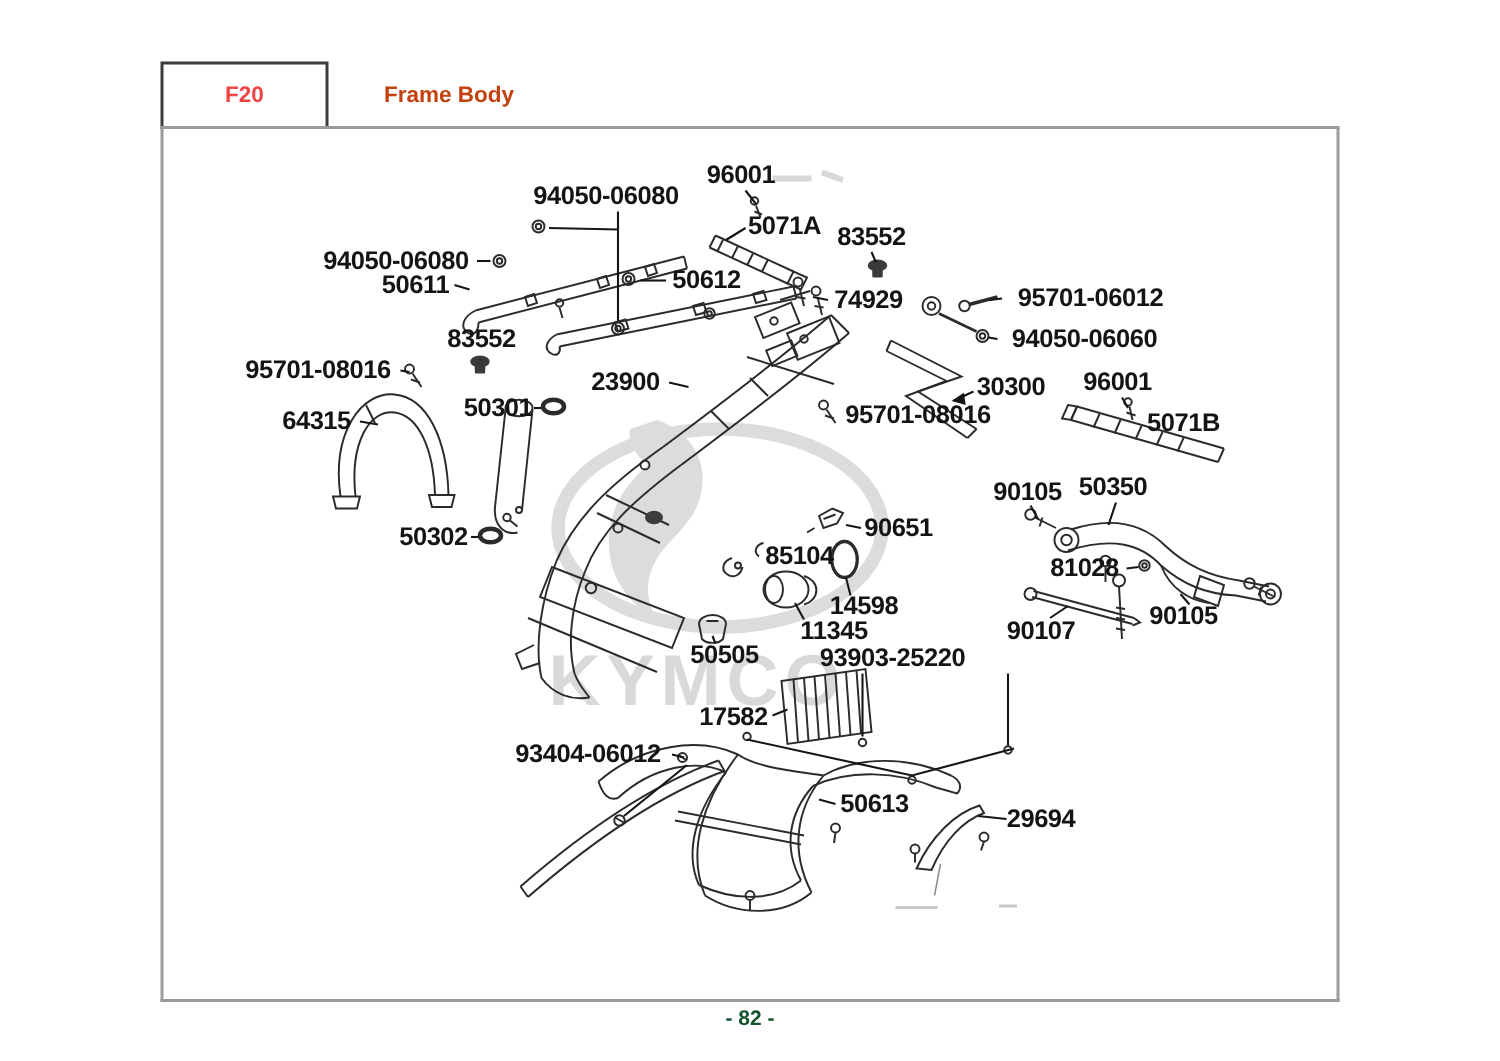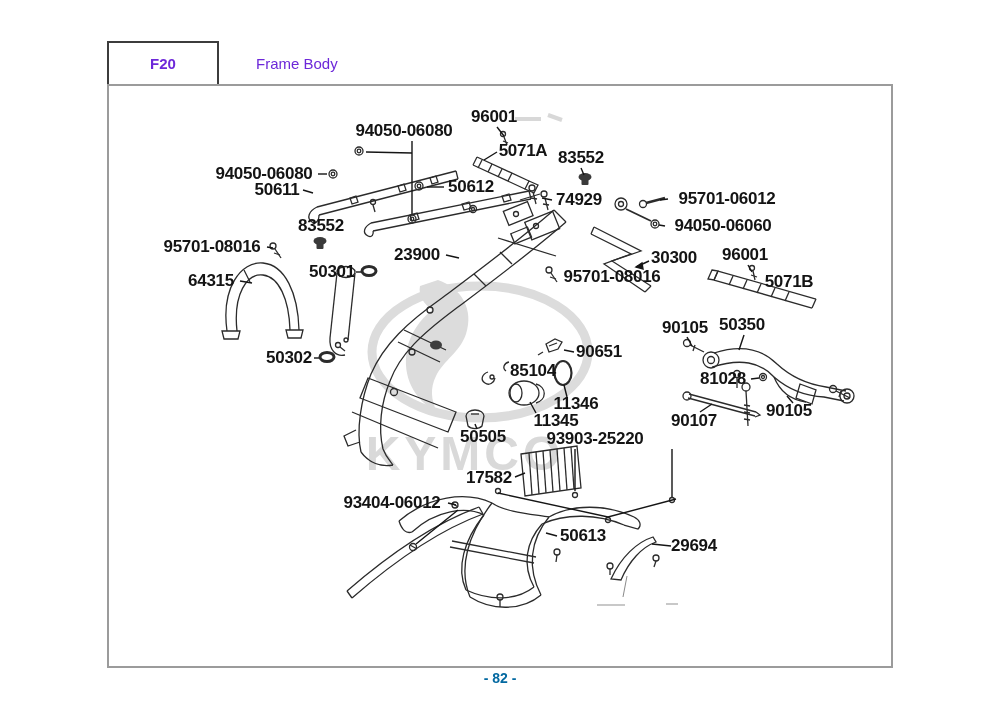--- a/index.html
+++ b/index.html
@@ -5,28 +5,28 @@
   html,body{margin:0;padding:0;background:#ffffff;}
   .page{position:relative;width:1000px;height:707px;background:#fff;overflow:hidden;
         font-family:"Liberation Sans",sans-serif;}
   .content-border{position:absolute;left:107px;top:85px;width:786px;height:583px;
         border-left:2px solid #9b9b9b;border-right:2px solid #9b9b9b;border-bottom:2px solid #9b9b9b;
         box-sizing:border-box;}
   .header-line{position:absolute;left:107px;top:84px;width:786px;height:2px;background:#9b9b9b;}
   .code-box{position:absolute;left:107px;top:41px;width:112px;height:45px;
         border:2px solid #3c3c3c;box-sizing:border-box;background:#fff;
         display:flex;align-items:center;justify-content:center;
-        font-weight:bold;font-size:15px;color:#6d28d9;}
+        font-weight:bold;font-size:15px;color:#ef4444;}
   .page-title{position:absolute;left:256px;top:41px;height:45px;display:flex;align-items:center;
-        font-weight:normal;font-size:15px;color:#6d28d9;}
+        font-weight:bold;font-size:15px;color:#c2410c;}
   .diagram{position:absolute;left:0;top:0;}
   .plabel{position:absolute;transform:translate(-50%,-50%);font-weight:bold;font-size:17px;
         color:#141414;white-space:nowrap;letter-spacing:-0.3px;}
   .pageno{position:absolute;left:0;top:670px;width:1000px;text-align:center;
-        font-weight:bold;font-size:14px;color:#0369a1;}
+        font-weight:bold;font-size:14px;color:#14532d;}
 </style>
 </head>
 <body>
 
 <div class="page">
 
   <div class="code-box">
     <span>F20</span>
   </div>
   <div class="page-title">Frame Body</div>
@@ -375,21 +375,21 @@
     <span class="plabel" style="left:789px;top:282px">5071B</span>
     <span class="plabel" style="left:211px;top:281px">64315</span>
     <span class="plabel" style="left:332px;top:272px">50301</span>
     <span class="plabel" style="left:612px;top:277px">95701-08016</span>
     <span class="plabel" style="left:685px;top:328px">90105</span>
     <span class="plabel" style="left:742px;top:325px">50350</span>
     <span class="plabel" style="left:289px;top:358px">50302</span>
     <span class="plabel" style="left:599px;top:352px">90651</span>
     <span class="plabel" style="left:533px;top:371px">85104</span>
     <span class="plabel" style="left:723px;top:379px">81028</span>
-    <span class="plabel" style="left:576px;top:404px">11346</span>
+    <span class="plabel" style="left:576px;top:404px">14598</span>
     <span class="plabel" style="left:556px;top:421px">11345</span>
     <span class="plabel" style="left:789px;top:411px">90105</span>
     <span class="plabel" style="left:483px;top:437px">50505</span>
     <span class="plabel" style="left:595px;top:439px">93903-25220</span>
     <span class="plabel" style="left:694px;top:421px">90107</span>
     <span class="plabel" style="left:489px;top:478px">17582</span>
     <span class="plabel" style="left:392px;top:503px">93404-06012</span>
     <span class="plabel" style="left:583px;top:536px">50613</span>
     <span class="plabel" style="left:694px;top:546px">29694</span>
   </div>

